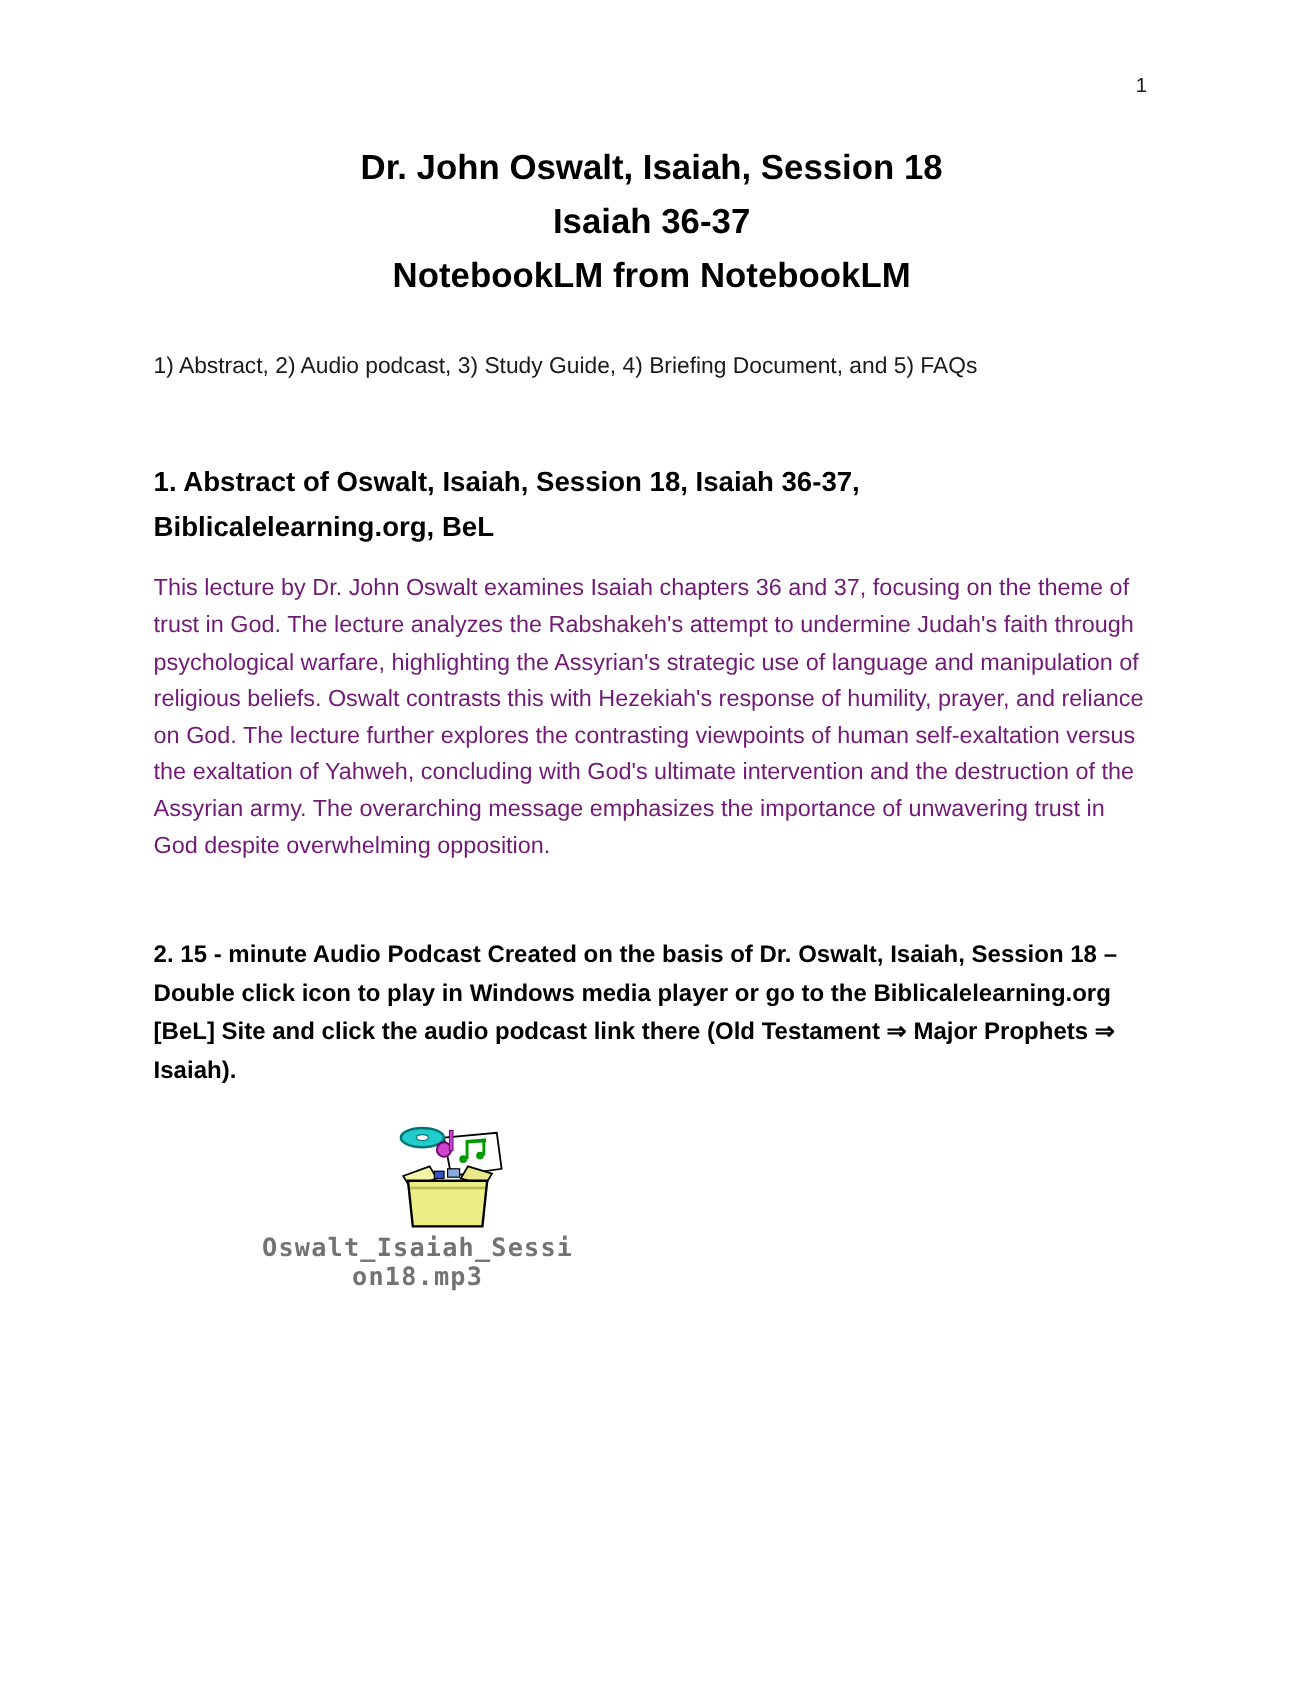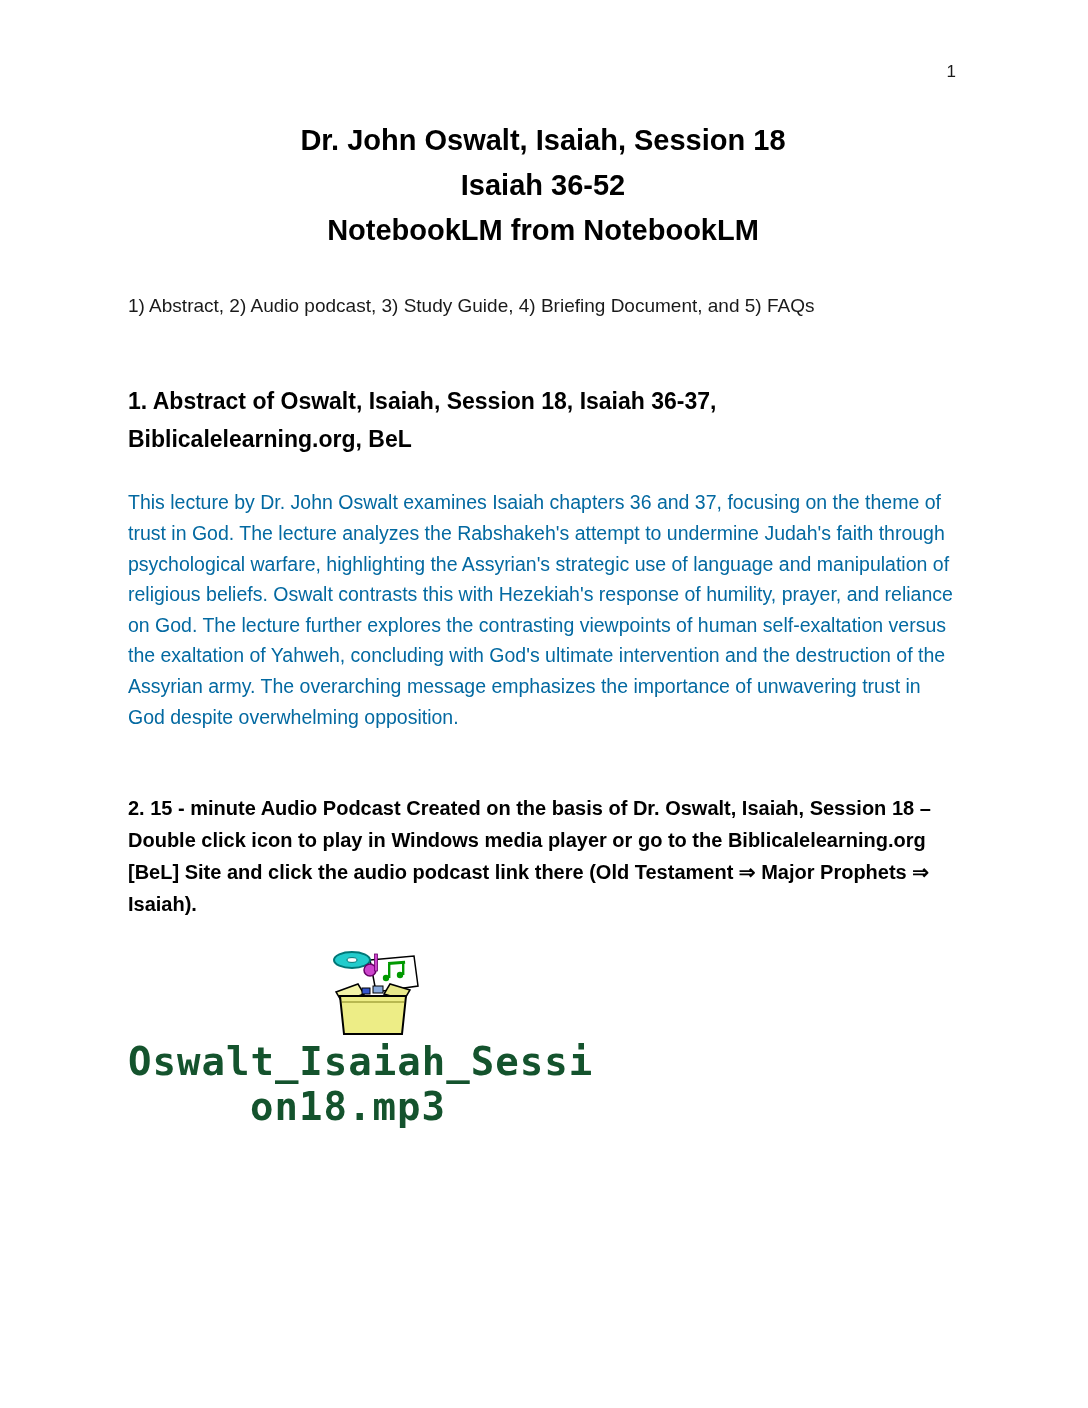--- a/index.html
+++ b/index.html
@@ -46,24 +46,24 @@
   }
   .s1-heading {
     margin-top: 64px;
     font-weight: bold;
     font-size: 23px;
     line-height: 1.65;
     color: #000;
     max-width: 700px;
   }
   .s1-body {
-    margin-top: 28px;
+    margin-top: 16px;
     font-size: 19.5px;
     line-height: 1.57;
-    color: #0369a1;
+    color: #701a75;
     max-width: 836px;
     text-align: left;
   }
   .s2-heading {
     margin-top: 60px;
     font-weight: bold;
     font-size: 20px;
     line-height: 1.6;
     color: #000;
     max-width: 840px;
@@ -78,38 +78,38 @@
   }
   .audio-file .icon-wrap {
     width: 120px;
     height: 92px;
     margin-left: 60px;
   }
   .file-caption {
     margin-top: 2px;
     font-family: "DejaVu Sans Mono", monospace;
     font-weight: bold;
-    font-size: 39px;
+    font-size: 21px;
     line-height: 1.15;
-    color: #14532d;
+    color: #737373;
     text-align: center;
     letter-spacing: 1px;
     width: 100%;
   }
 </style>
 </head>
 <body>
 
 <div class="page">
 
   <div class="page-number">1</div>
 
   <div class="doc-title">
     <div>Dr. John Oswalt, Isaiah, Session 18</div>
-    <div>Isaiah 36-52</div>
+    <div>Isaiah 36-37</div>
     <div>NotebookLM from NotebookLM</div>
   </div>
 
   <div class="resources-line">1) Abstract, 2) Audio podcast, 3) Study Guide, 4) Briefing Document, and 5) FAQs</div>
 
   <div class="s1-heading">1. Abstract of Oswalt, Isaiah, Session 18, Isaiah 36-37, Biblicalelearning.org, BeL</div>
 
   <div class="s1-body">This lecture by Dr. John Oswalt examines Isaiah chapters 36 and 37, focusing on the theme of trust in God. The lecture analyzes the Rabshakeh's attempt to undermine Judah's faith through psychological warfare, highlighting the Assyrian's strategic use of language and manipulation of religious beliefs. Oswalt contrasts this with Hezekiah's response of humility, prayer, and reliance on God. The lecture further explores the contrasting viewpoints of human self-exaltation versus the exaltation of Yahweh, concluding with God's ultimate intervention and the destruction of the Assyrian army. The overarching message emphasizes the importance of unwavering trust in God despite overwhelming opposition.</div>
 
   <div class="s2-heading">2.  15 - minute Audio Podcast Created on the basis of Dr. Oswalt, Isaiah, Session 18 –  Double click icon to play in Windows media player or go to the Biblicalelearning.org [BeL] Site and click the audio podcast link there (Old Testament ⇒ Major Prophets ⇒ Isaiah).</div>

